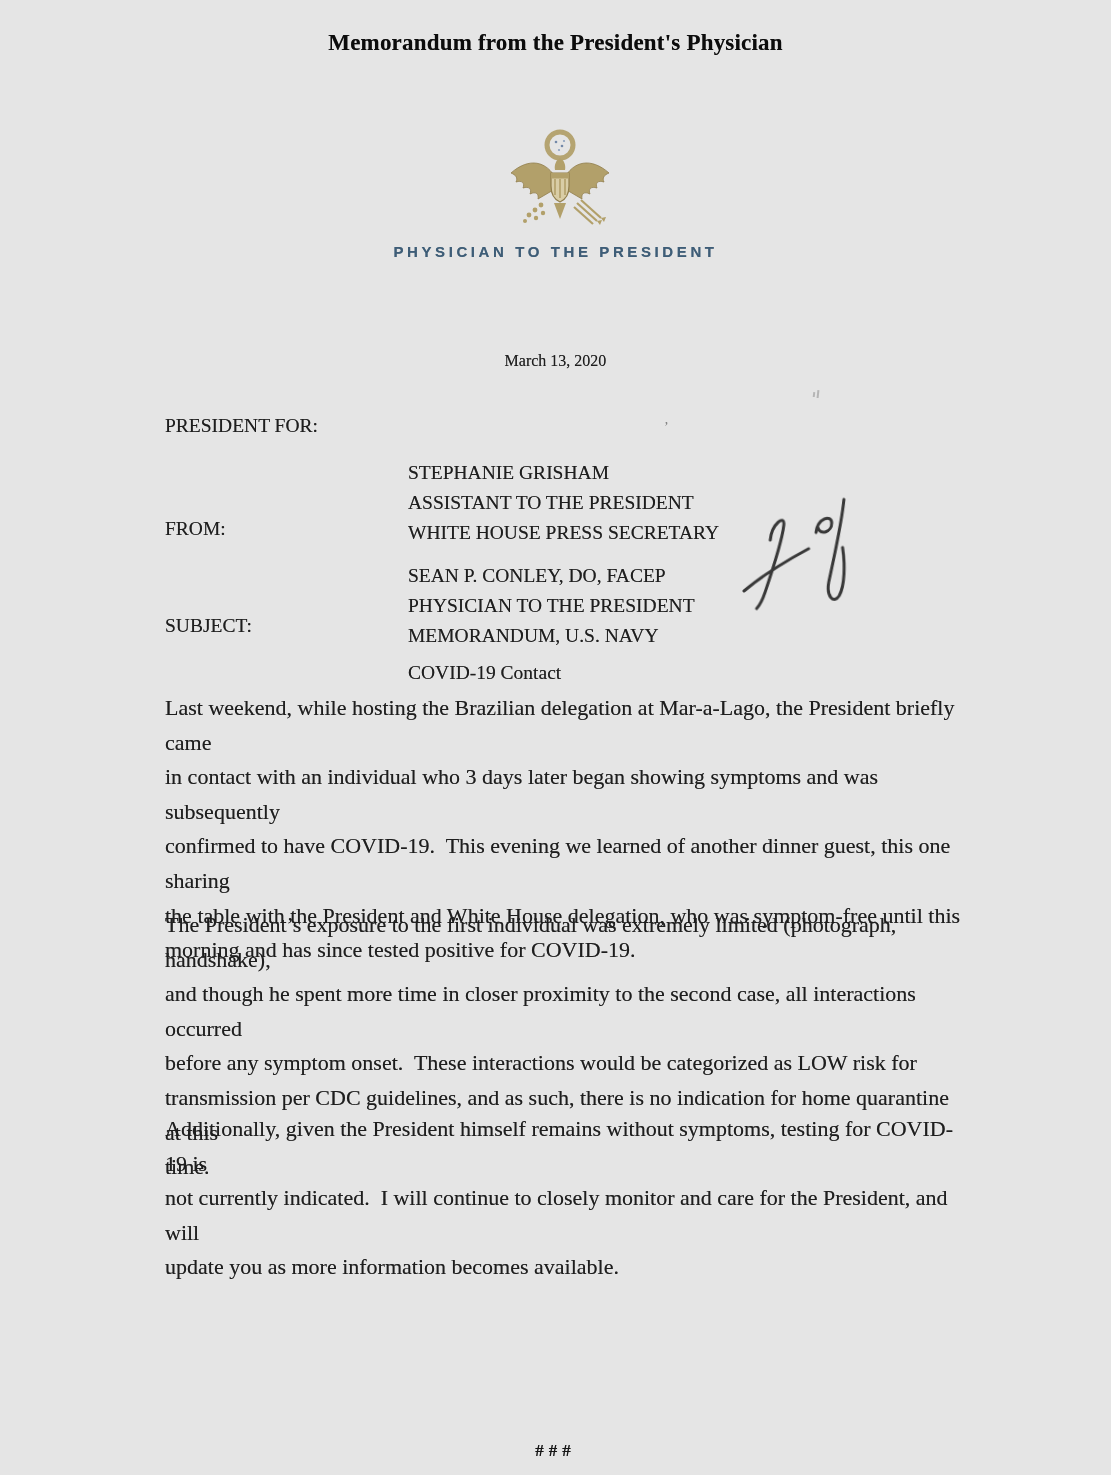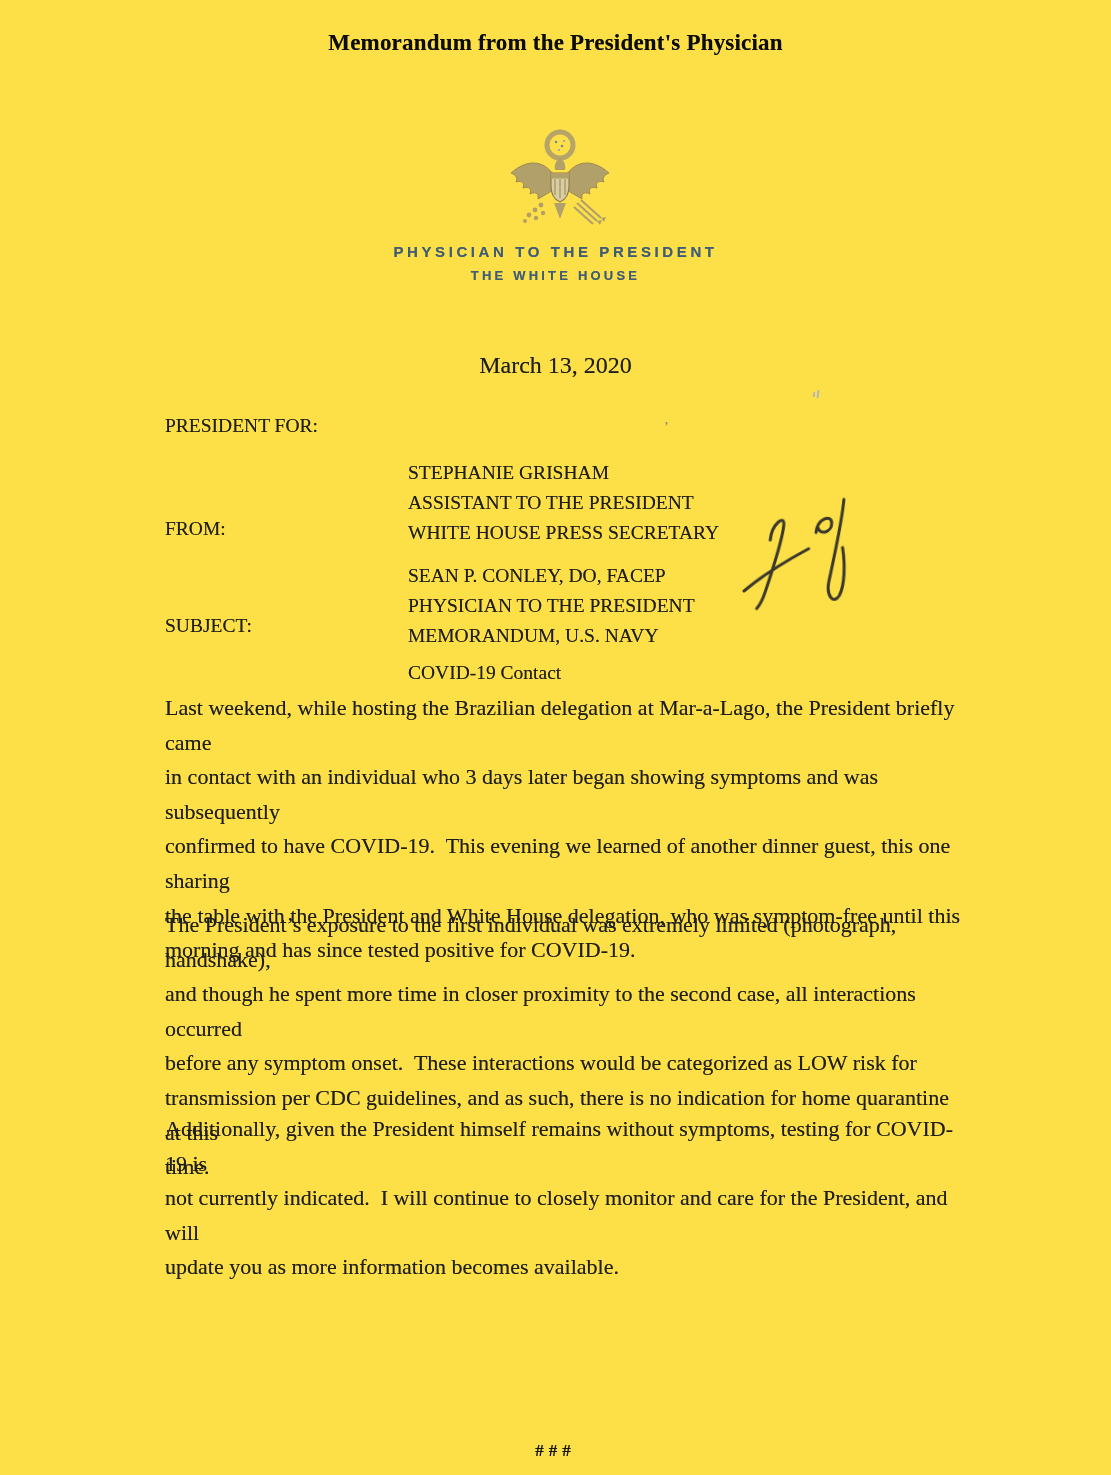--- a/index.html
+++ b/index.html
@@ -1,21 +1,21 @@
 <!DOCTYPE html>
 <html><head>
 <meta charset="utf-8">
 <style>
   * { margin: 0; padding: 0; box-sizing: border-box; }
   html, body { background: #ffffff; }
   .page {
     position: relative;
     width: 1111px;
     height: 1475px;
-    background: #fde047;
+    background: #e5e5e5;
     overflow: hidden;
     font-family: "Liberation Serif", serif;
   }
   .doc-text {
     color: #1e1e1e;
     text-shadow: 0 0 0.6px rgba(30,30,30,0.55);
   }
   .page-title {
     position: absolute;
     top: 30px; left: 0; right: 0;
@@ -50,21 +50,21 @@
     font-size: 13px;
     font-weight: bold;
     letter-spacing: 3.2px;
     color: #3e5d77;
     text-shadow: 0 0 0.5px rgba(62,93,119,0.6);
   }
   .memo-date {
     position: absolute;
     top: 352px; left: 0; right: 0;
     text-align: center;
-    font-size: 24px;
+    font-size: 16px;
   }
   .memo-row { position: absolute; left: 165px; }
   .memo-row .row-label {
     position: absolute; left: 0; top: 0;
     font-size: 19.5px;
     white-space: nowrap;
   }
   .memo-row .row-value {
     position: absolute; left: 243px; top: 0;
     width: 420px;
@@ -156,21 +156,20 @@
       <g stroke="#b2a06a" stroke-width="2.2" fill="none">
         <path d="M74,76 L94,94"></path>
           <path d="M78,73 L98,91"></path>
           <path d="M71,80 L90,97"></path>
       </g>
       <path d="M94,94 l5,-1 -2,5 z M98,91 l5,-1 -2,5 z" fill="#b2a06a"></path>
     </svg>
   </div>
 
   <div class="letterhead-office">PHYSICIAN TO THE PRESIDENT</div>
-  <div class="letterhead-org">THE WHITE HOUSE</div>
 
   <div class="memo-date doc-text">March 13, 2020</div>
 
   <div class="memo-row row-1">
     <div class="row-label doc-text">PRESIDENT FOR:</div>
     <div class="row-value doc-text">STEPHANIE GRISHAM
 ASSISTANT TO THE PRESIDENT
 WHITE HOUSE PRESS SECRETARY</div>
   </div>
 

